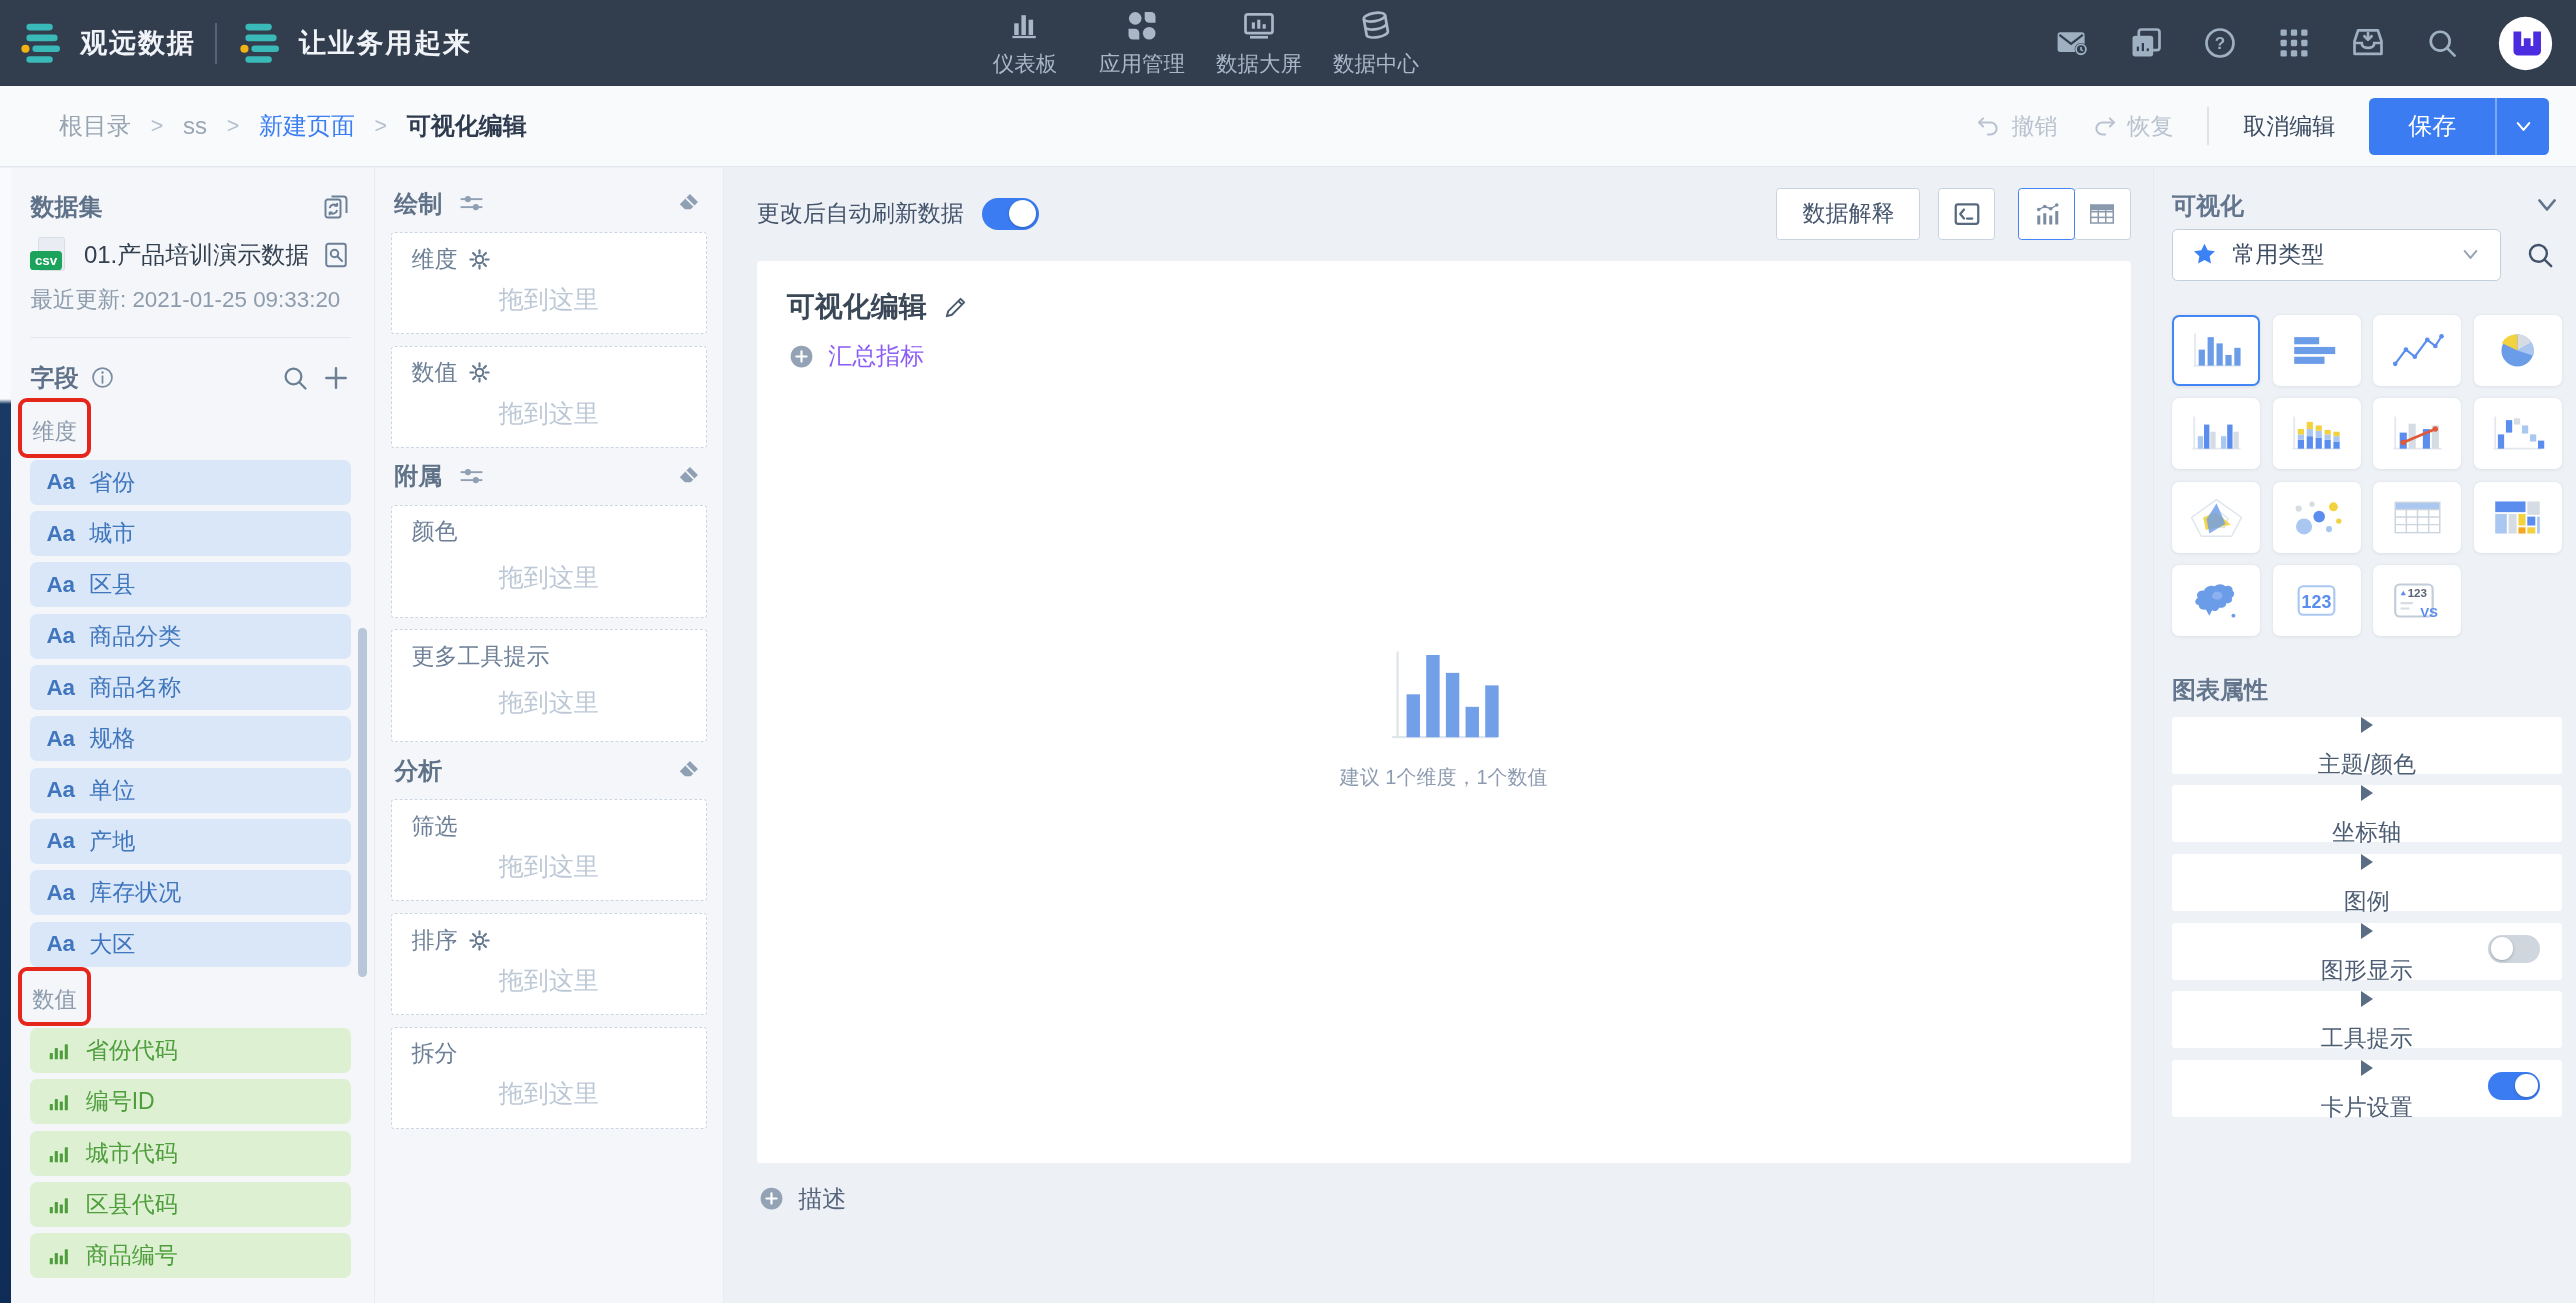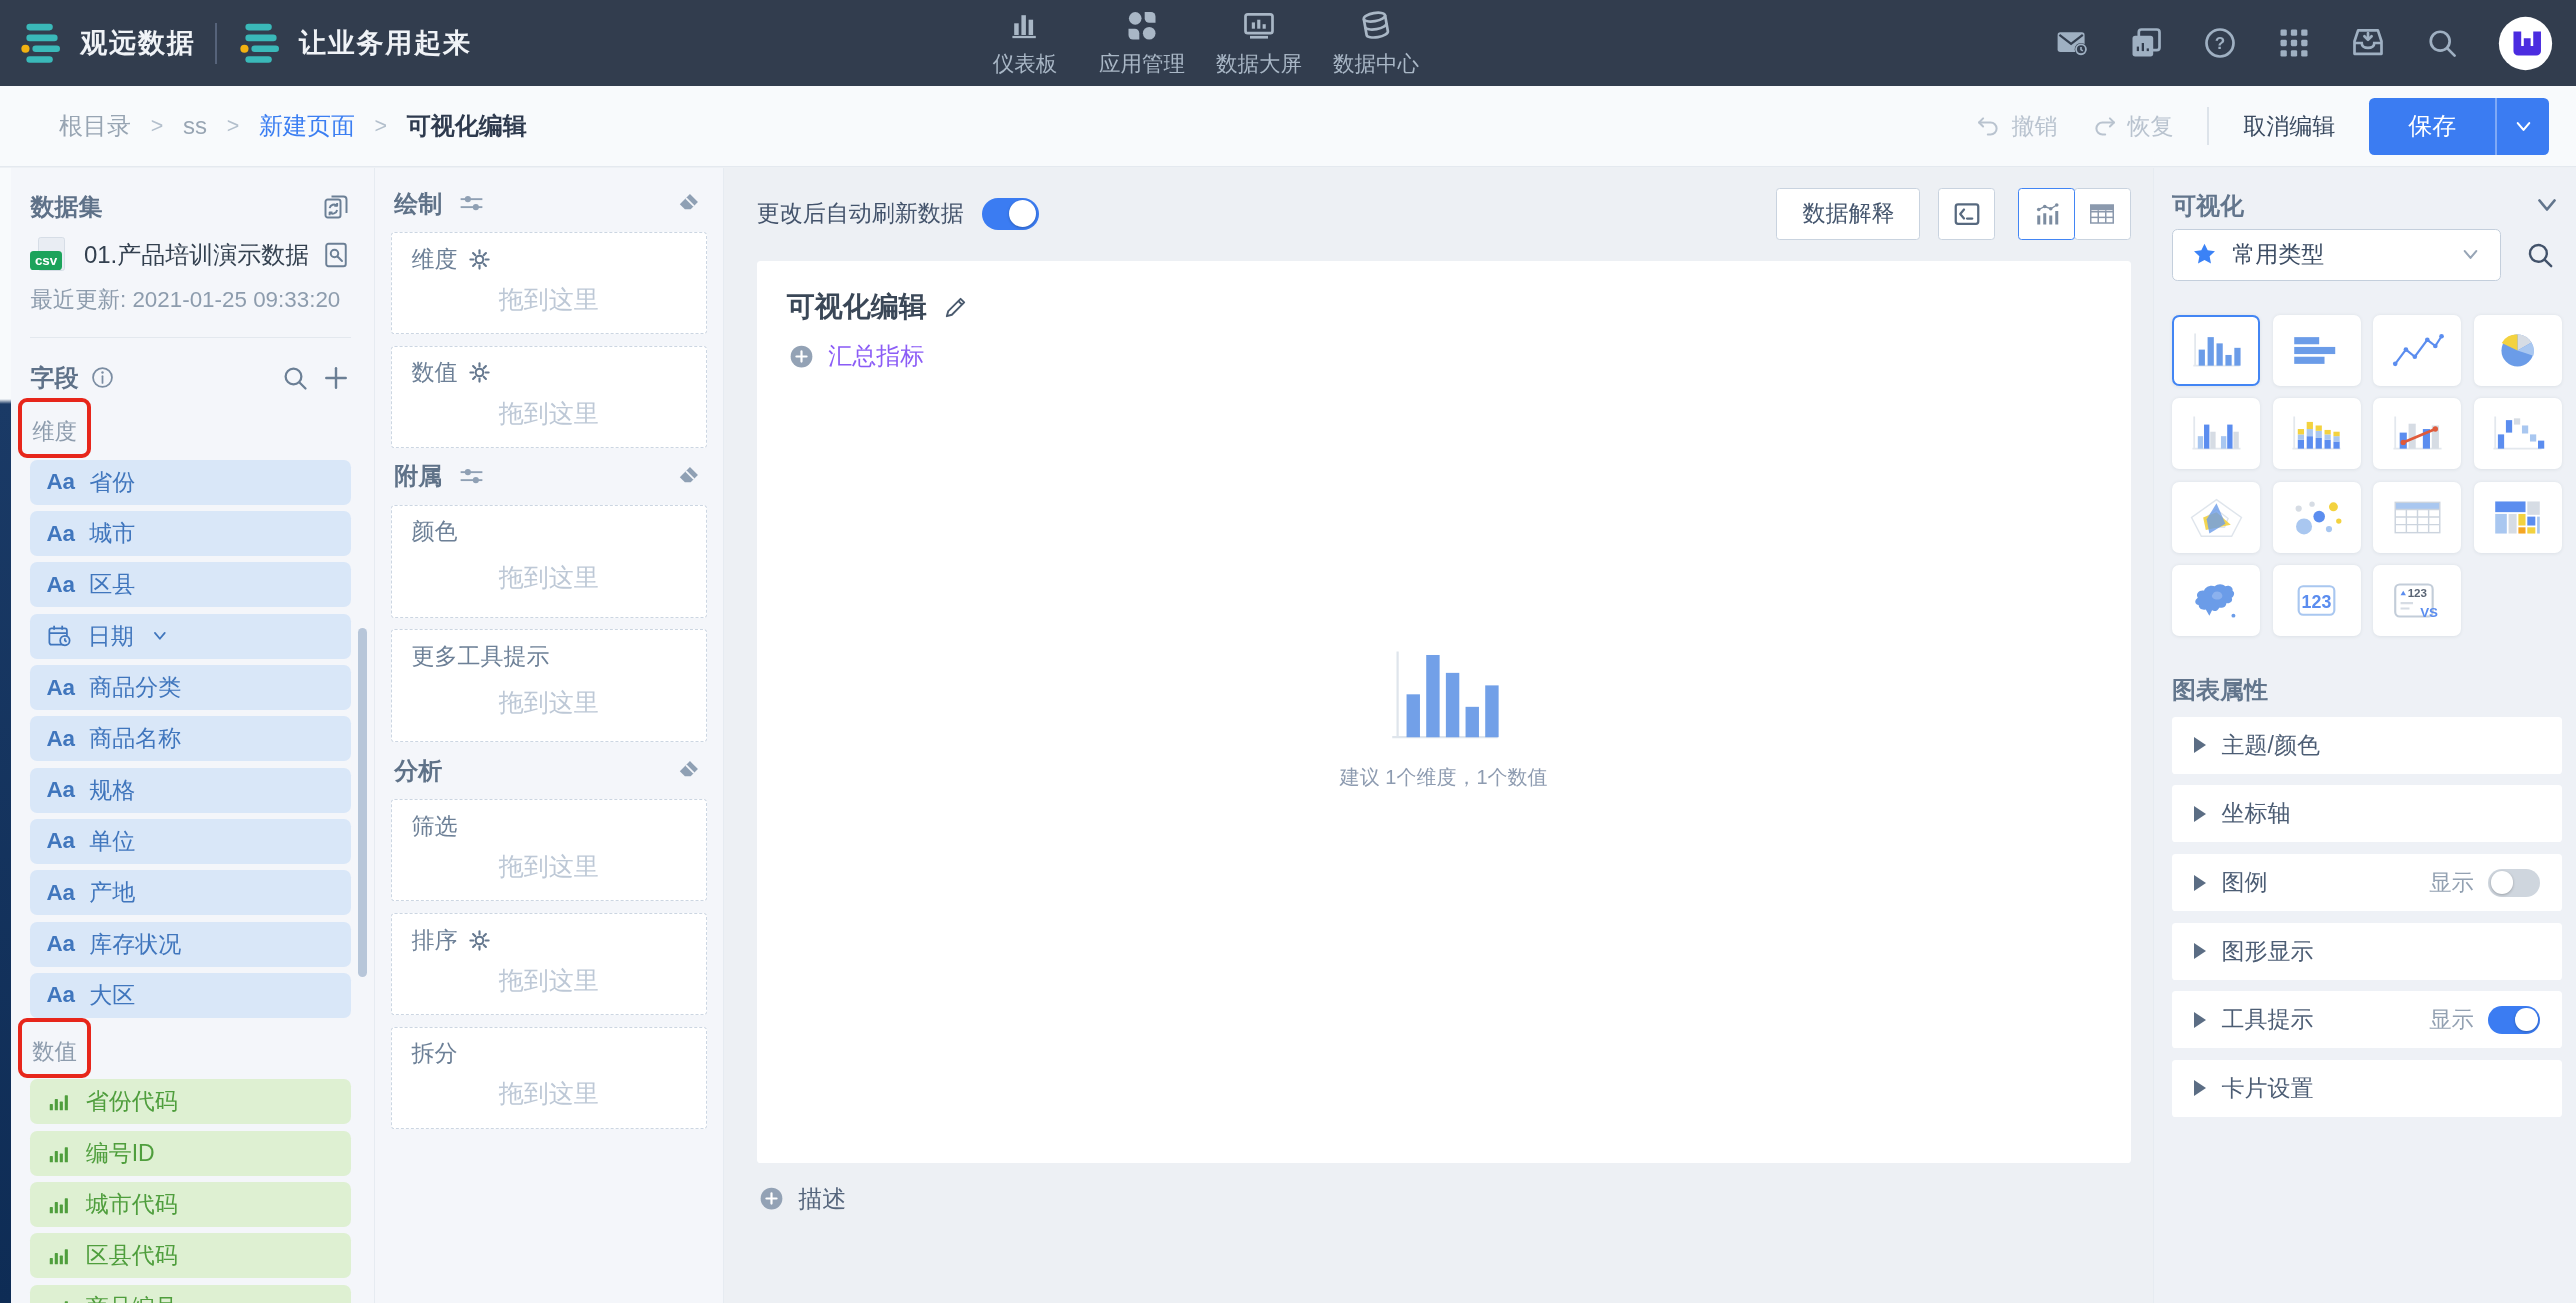--- a/index.html
+++ b/index.html
@@ -127,21 +127,21 @@
   .star { width:27px; height:27px; }
   .type-text { font-size:23px; color:#3c4c63; flex:1; }
   .sel-chev { width:23px; height:23px; color:#97a5b6; }
   .viz-search { width:32px; height:32px; color:#42526a; cursor:pointer; flex:none; margin-right:5.4px; }
   .chart-grid { margin-top:34px; display:grid; grid-template-columns:repeat(4,1fr); gap:12.5px; }
   .tile { height:71px; background:#fff; border:2.7px solid #fff; border-radius:7.2px; display:flex; align-items:center; justify-content:center; box-shadow:0 0.9px 3.6px rgba(31,45,61,.08); cursor:pointer; }
   .tile.selected { border-color:#4285f4; }
   .tico { width:59px; height:41px; }
   .props-title { margin-top:38px; }
   .prop-list { margin-top:10.7px; display:flex; flex-direction:column; gap:11.6px; }
-  .prop { height:57px; background:#fff; border-radius:3.6px; display:flex; align-items:center; padding:0 21.5px; gap:16px; cursor:pointer; }
+  .prop { height:57px; background:#fff; border-radius:3.6px; display:flex; align-items:center; padding:0 21.5px; gap:16px; cursor:pointer;flex-direction:column; }
   .tri { width:0; height:0; border-left:12.5px solid #5b6d84; border-top:8px solid transparent; border-bottom:8px solid transparent; flex:none; }
   .prop-label { font-size:23px; color:#4c5d74; }
   .prop-right { margin-left:auto; display:flex; align-items:center; gap:14.3px; }
   .show-label { font-size:22.4px; color:#93a1b2; }
   .toggle.sm { width:52px; height:28px; border-radius:14.3px; }
   .toggle.sm .knob { width:22.4px; height:22.4px; top:2.7px; left:2.7px; }
   .toggle.sm.on .knob { left:auto; right:2.7px; }
 </style>
 </head>
 <body>
@@ -404,38 +404,20 @@
             <span class="type-icon">Aa</span>
             <span>省份</span>
           </div>
           <div class="pill dim">
             <span class="type-icon">Aa</span>
             <span>城市</span>
           </div>
           <div class="pill dim">
             <span class="type-icon">Aa</span>
             <span>区县</span>
-          </div>
-          <div class="pill dim">
-            <span class="cal" data-icon="calendar">
-              <svg viewBox="0 0 40 40" fill="none" stroke="currentColor" stroke-width="2.6">
-                <rect x="5" y="8" width="26" height="24" rx="3"></rect>
-                <line x1="5" y1="15" x2="31" y2="15"></line>
-                <line x1="12" y1="4" x2="12" y2="10"></line>
-                <line x1="24" y1="4" x2="24" y2="10"></line>
-                <circle cx="28" cy="26" r="7" fill="#d9e7f8"></circle>
-                <path d="M28 22.5v3.5l2.5 1.8"></path>
-              </svg>
-            </span>
-            <span>日期</span>
-            <span class="chev" data-icon="chevdown">
-              <svg viewBox="0 0 40 40" fill="none" stroke="currentColor" stroke-width="3.6" stroke-linecap="round" stroke-linejoin="round">
-                <polyline points="10,14 20,26 30,14"></polyline>
-              </svg>
-            </span>
           </div>
           <div class="pill dim">
             <span class="type-icon">Aa</span>
             <span>商品分类</span>
           </div>
           <div class="pill dim">
             <span class="type-icon">Aa</span>
             <span>商品名称</span>
           </div>
           <div class="pill dim">

